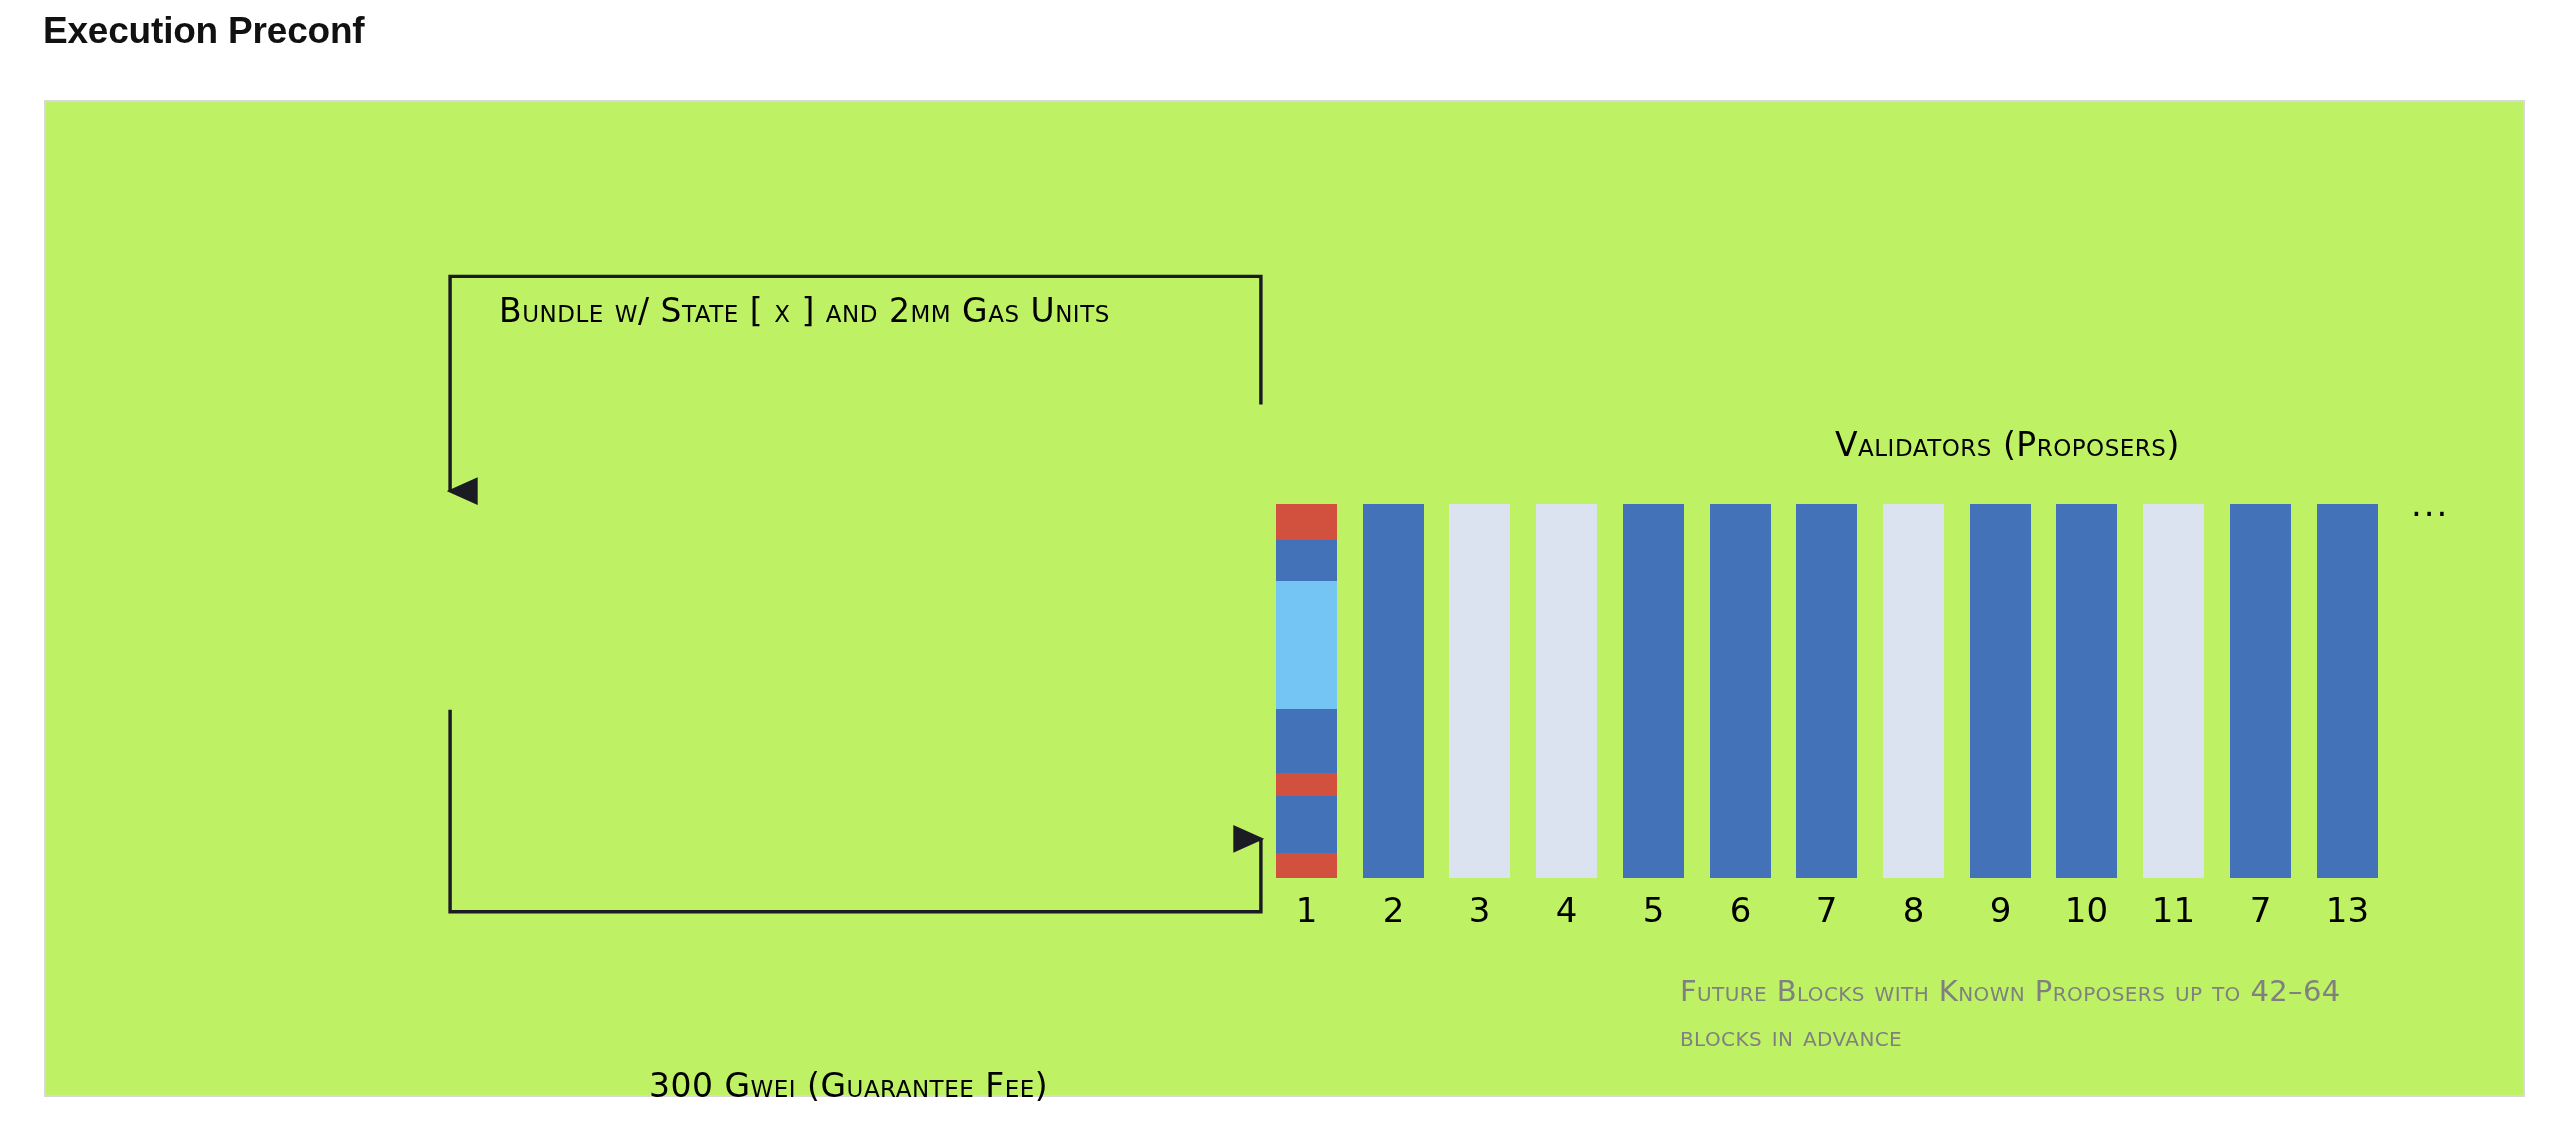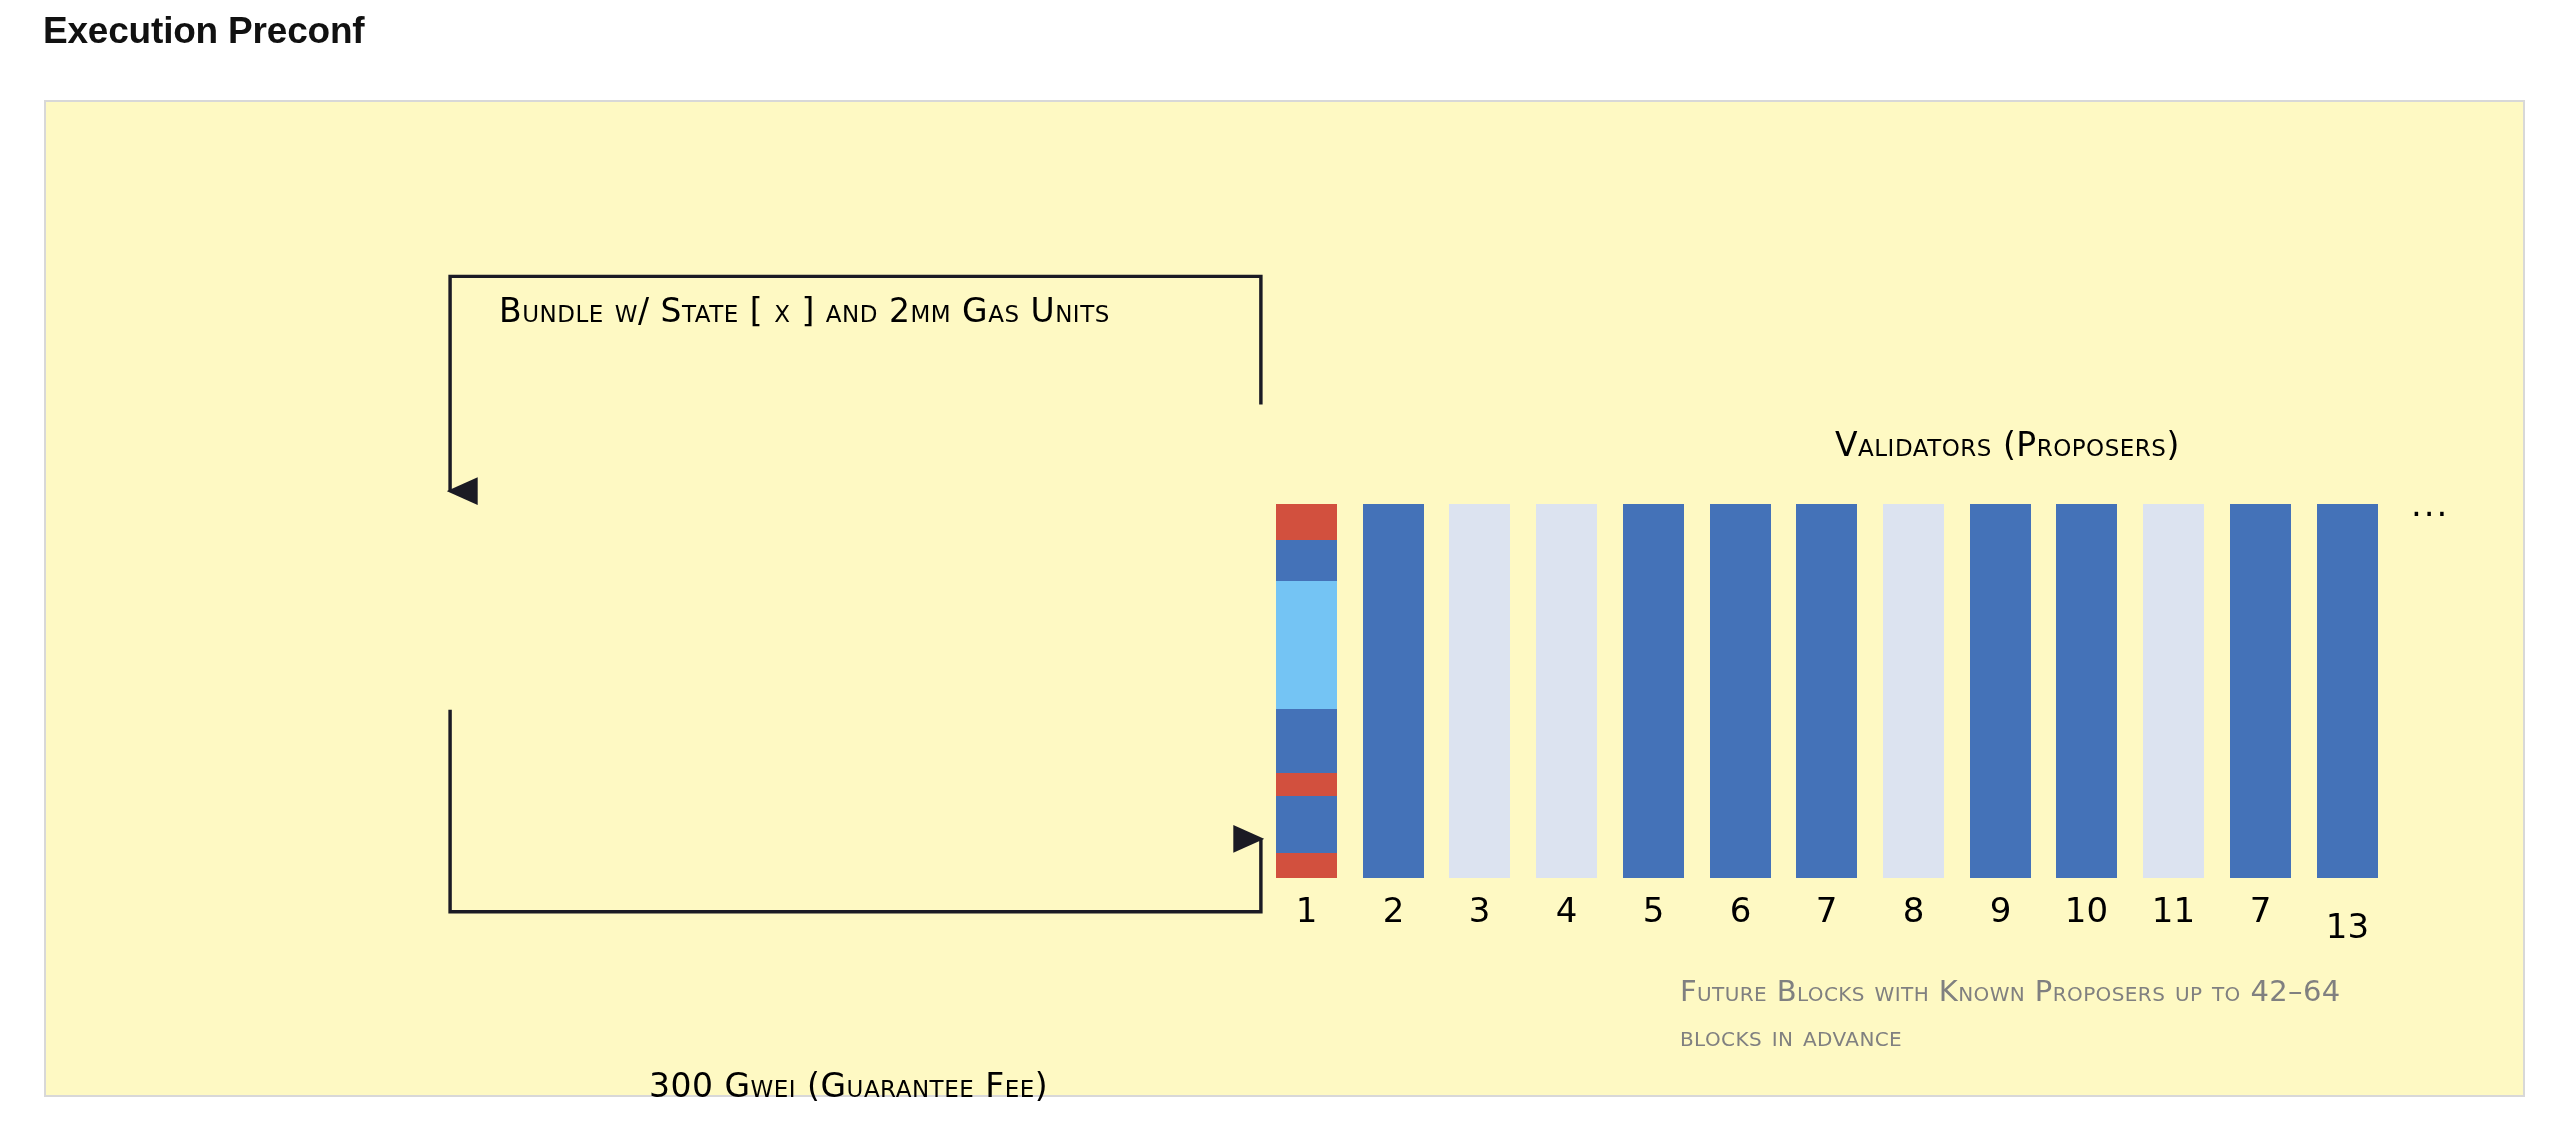--- a/index.html
+++ b/index.html
@@ -29,21 +29,21 @@
   }
 
   
   #diagram-frame {
     position: absolute;
     left: 44px;
     top: 100px;
     width: 2481px;
     height: 997px;
     border: 2px solid #d8d8d8;
-    background: #fef9c3;
+    background: #bef264;
     box-sizing: border-box;
   }
 
   
   .hand {
     font-family: "DejaVu Sans", sans-serif;
     font-variant: small-caps;
     font-weight: 400;
     color: #000000;
     white-space: nowrap;
@@ -237,20 +237,20 @@
         <div class="block-plain" style="background: rgb(220, 227, 240);"></div>
       </div>
       <div class="block-num" style="left: 867px;">11</div>
       <div class="block-col" style="left: 954px;">
         <div class="block-plain" style="background: rgb(68, 114, 184);"></div>
       </div>
       <div class="block-num" style="left: 954px;">7</div>
       <div class="block-col" style="left: 1041px;">
         <div class="block-plain" style="background: rgb(68, 114, 184);"></div>
       </div>
-      <div class="block-num" style="left: 1041px; margin-top: 16px;">13</div>
+      <div class="block-num" style="left: 1041px;">13</div>
     </div>
 
   <div id="blocks-ellipsis" style="left: 2365px;">···</div>
 
   <div id="future-blocks-caption">Future Blocks with Known Proposers up to 42–64 blocks in advance</div>
 </div>
 
 
 </body></html>

